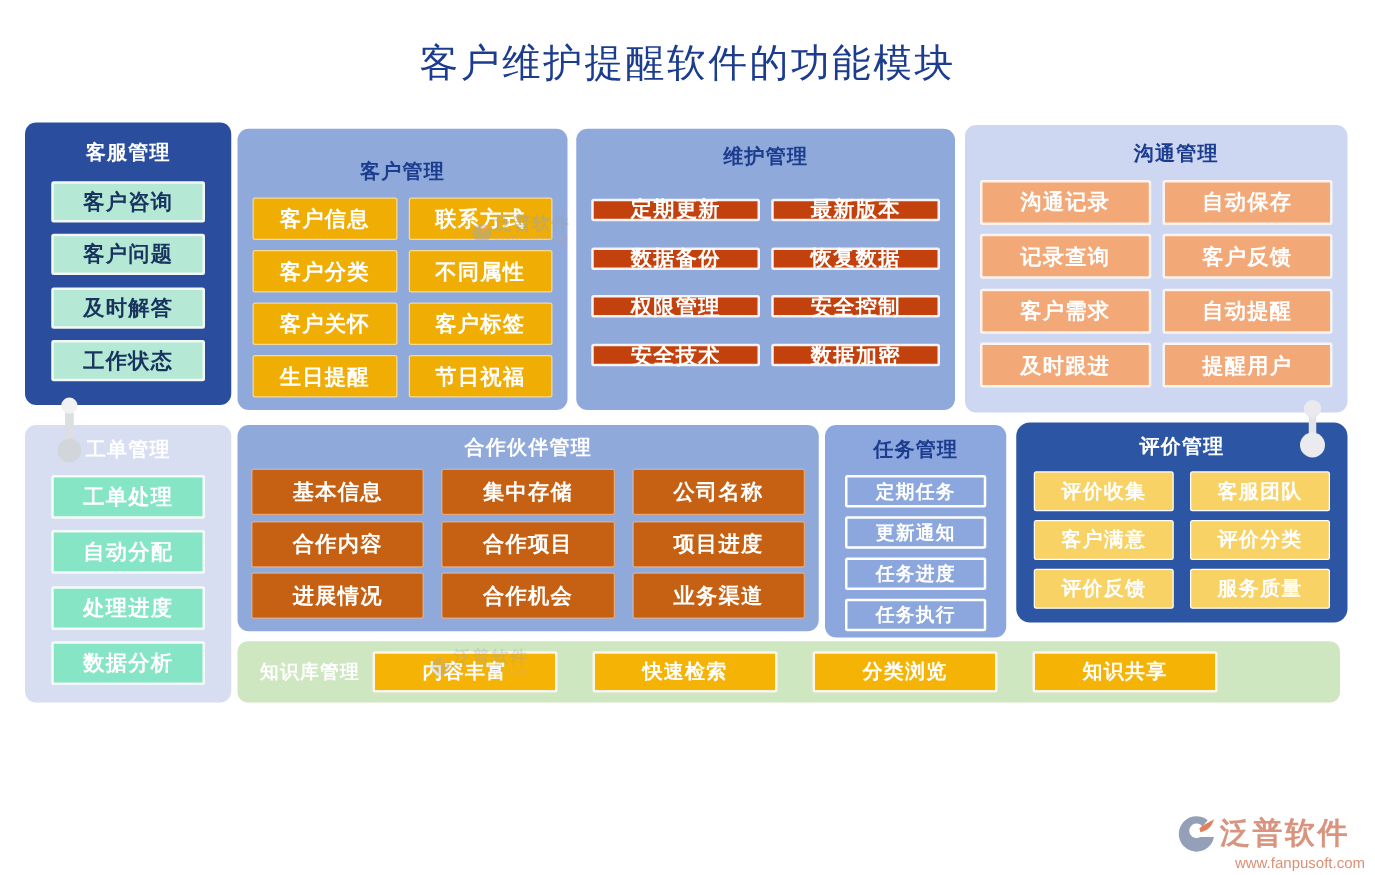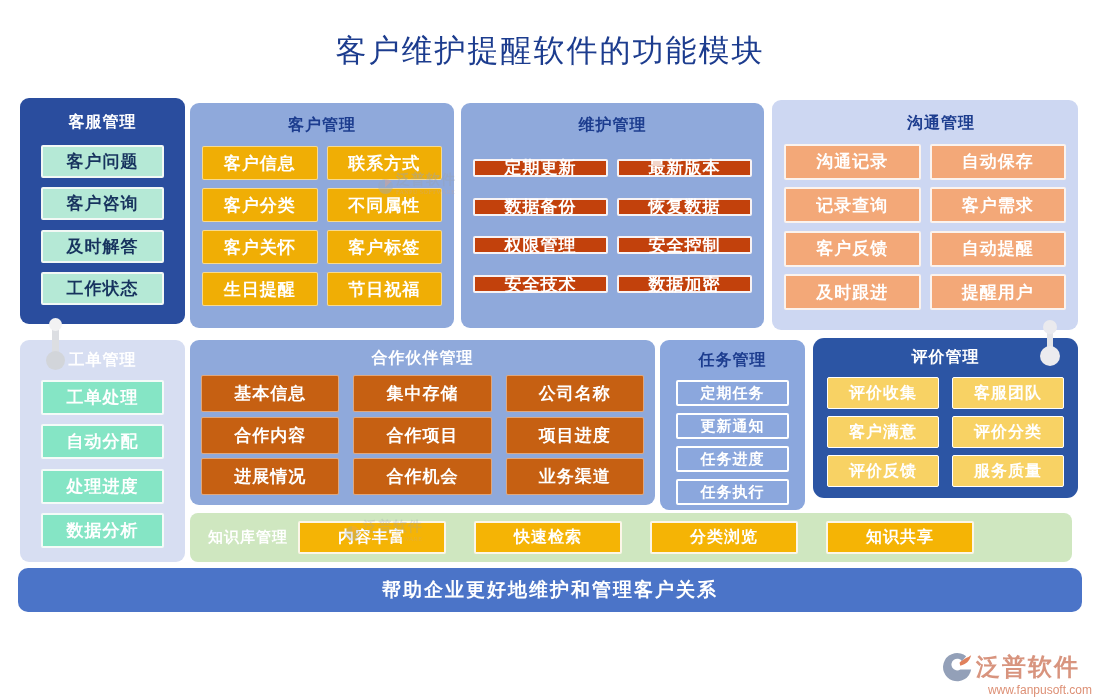--- a/index.html
+++ b/index.html
@@ -13,21 +13,21 @@
   .hd-navy{color:#1c3c8e;}
   .btn{display:flex;align-items:center;justify-content:center;font-weight:bold;
        font-size:17px;letter-spacing:1px;border-radius:2px;box-sizing:border-box;color:#fff;}
   
   .p1{left:20px;top:98px;width:165px;height:226px;background:#2a4d9e;}
   .p1 .hd{padding-top:14px;}
   .p1 .col{display:flex;flex-direction:column;justify-content:space-evenly;height:180px;padding:0 21px;margin-top:2px;}
   .btn-teal{background:#b5e9d6;border:2px solid #f2f8f5;color:#17335e;height:33px;}
   
   .p2{left:190px;top:103px;width:264px;height:225px;background:#8fa9db;}
-  .p2 .hd{padding-top:12px;}
+  .p2 .hd{padding-top:24px;}
   .grid2{display:grid;grid-template-columns:1fr 1fr;column-gap:9px;align-content:space-evenly;
          height:176px;padding:0 12px;margin-top:2px;}
   .btn-yellow{background:#f0ae05;border:1px solid rgba(255,255,255,.55);height:34px;}
   
   .p3{left:461px;top:103px;width:303px;height:225px;background:#8fa9db;}
   .p3 .hd{padding-top:12px;}
   .btn-pink{background:#c2410c;border:2px solid #f7f2f3;height:18px;}
   
   .p4{left:772px;top:100px;width:306px;height:230px;background:#cdd7f2;}
   .p4 .hd{padding-top:13px;padding-left:32px;}
@@ -90,22 +90,22 @@
 </head>
 <body>
 
 <div class="stage">
 
   <h1 class="title">客户维护提醒软件的功能模块</h1>
 
   <section class="panel p1">
     <div class="hd hd-white">客服管理</div>
     <div class="col">
+      <div class="btn btn-teal">客户咨询</div>
       <div class="btn btn-teal">客户问题</div>
-      <div class="btn btn-teal">客户咨询</div>
       <div class="btn btn-teal">及时解答</div>
       <div class="btn btn-teal">工作状态</div>
     </div>
   </section>
 
   <section class="panel p2">
     <div class="hd hd-navy">客户管理</div>
     <div class="grid2">
       <div class="btn btn-yellow">客户信息</div>
       <div class="btn btn-yellow">联系方式</div>
@@ -131,22 +131,22 @@
       <div class="btn btn-pink">数据加密</div>
     </div>
   </section>
 
   <section class="panel p4">
     <div class="hd hd-navy">沟通管理</div>
     <div class="grid2">
       <div class="btn btn-orange">沟通记录</div>
       <div class="btn btn-orange">自动保存</div>
       <div class="btn btn-orange">记录查询</div>
+      <div class="btn btn-orange">客户反馈</div>
       <div class="btn btn-orange">客户需求</div>
-      <div class="btn btn-orange">客户反馈</div>
       <div class="btn btn-orange">自动提醒</div>
       <div class="btn btn-orange">及时跟进</div>
       <div class="btn btn-orange">提醒用户</div>
     </div>
   </section>
 
   <section class="panel p5">
     <div class="hd hd-white">工单管理</div>
     <div class="col">
       <div class="btn btn-mint">工单处理</div>
@@ -194,21 +194,20 @@
   </section>
 
   <section class="panel krow">
     <div class="klabel">知识库管理</div>
     <div class="btn btn-gold">内容丰富</div>
     <div class="btn btn-gold">快速检索</div>
     <div class="btn btn-gold">分类浏览</div>
     <div class="btn btn-gold">知识共享</div>
   </section>
 
-  <div class="banner">帮助企业更好地维护和管理客户关系</div>
 
   <div class="pin pinL" style="left:49px;top:318px;">
     <div class="stem"></div>
     <div class="c-big"></div>
     <div class="c-small"></div>
   </div>
   <div class="pin pinR" style="left:1043px;top:320px;">
     <div class="stem"></div>
     <div class="c-big"></div>
     <div class="c-small"></div>

